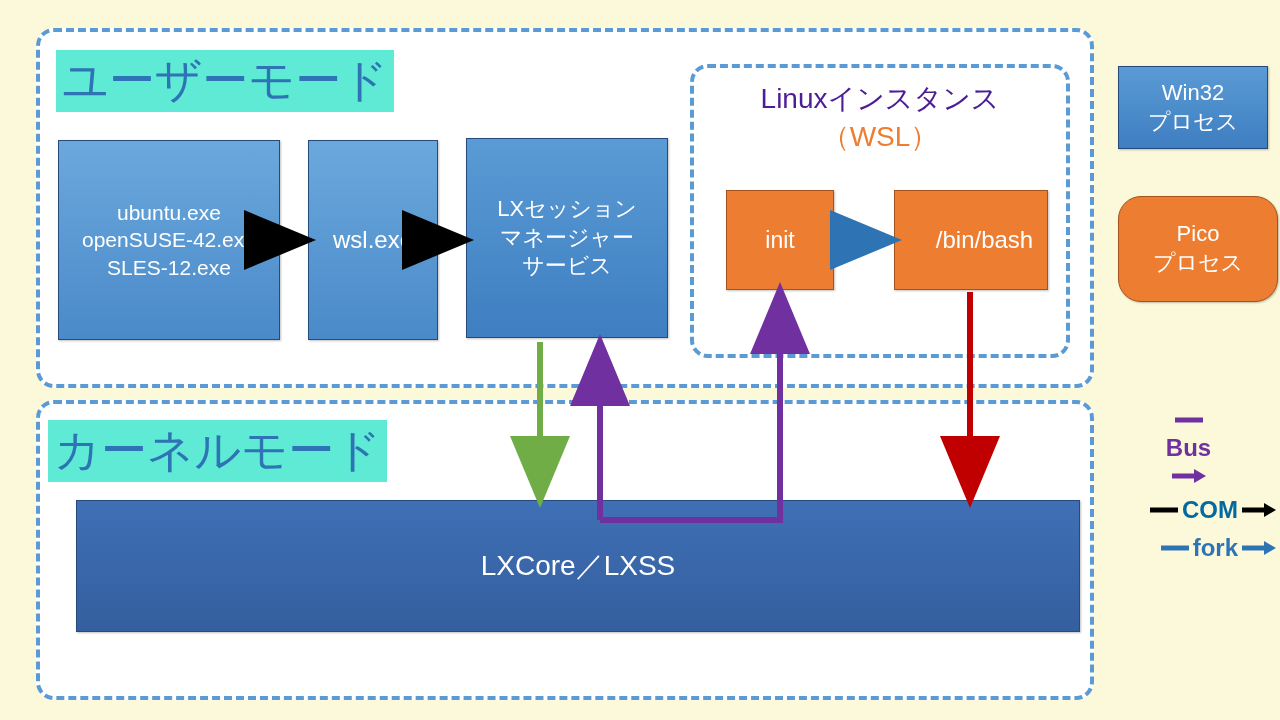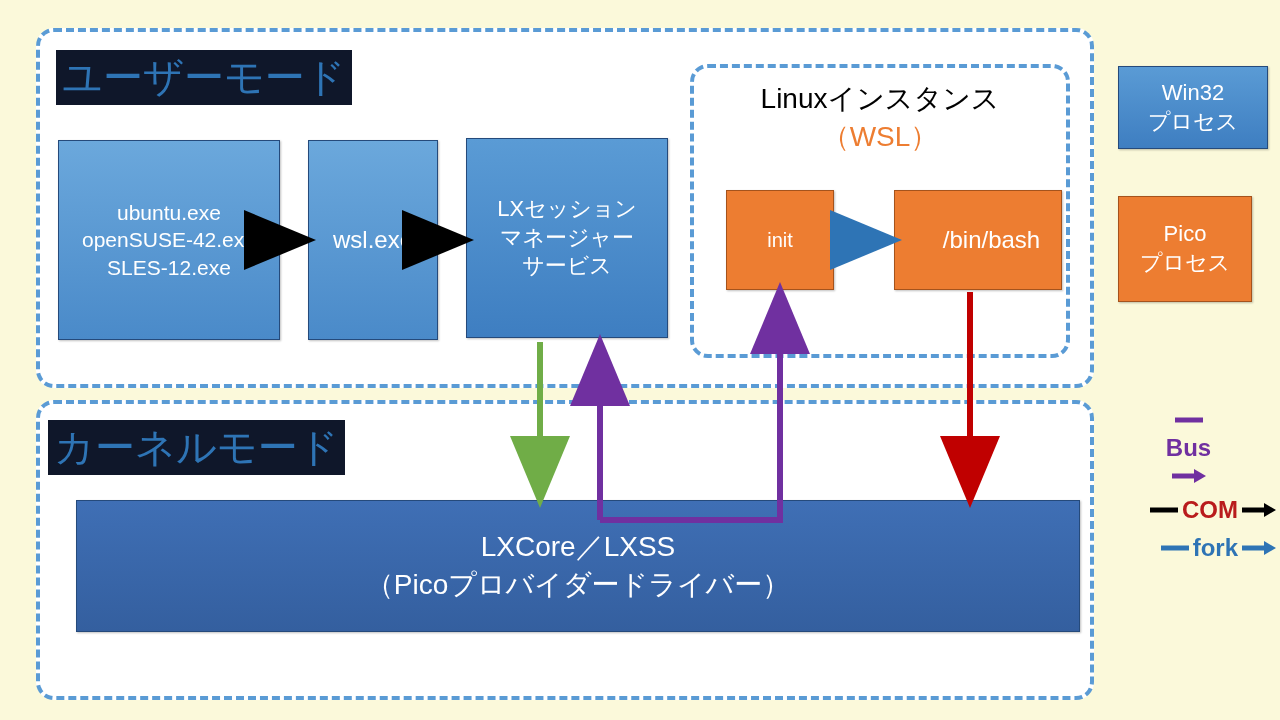--- a/index.html
+++ b/index.html
@@ -13,31 +13,31 @@
   }
   .dashed-box {
     position: absolute;
     border: 4px dashed #5a9bd5;
     border-radius: 18px;
     background: #fff;
   }
   .section-title {
     position: absolute;
     color: #2e74b5;
-    font-size: 40px;
+    font-size: 46px;
     font-weight: 400;
-    background: #0f172a;
+    background: #5eead4;
     padding: 0 6px;
   }
   .linux-title {
     position: absolute;
     text-align: center;
     font-size: 28px;
   }
-  .linux-title .l1 { color: #000000; }
+  .linux-title .l1 { color: #4c1d95; }
   .linux-title .l2 { color: #ed7d31; }
   .box {
     position: absolute;
     display: flex;
     align-items: center;
     justify-content: center;
     text-align: center;
     color: #fff;
     border: 1px solid #254a7b;
     box-shadow: 1px 1px 2px rgba(0,0,0,0.25);
@@ -107,56 +107,55 @@
   <div style="font-size:24px;">wsl.exe</div>
 </div>
 
 <div class="box blue2" style="left:466px; top:138px; width:202px; height:200px;">
   <div class="multiline" style="white-space:pre-line;">LXセッション
 マネージャー
 サービス</div>
 </div>
 
 <div class="box orange" style="left:726px; top:190px; width:108px; height:100px;">
-  <div style="font-size:20px;">init</div>
-</div>
-
-<div class="box orange" style="left:894px; top:190px; width:168px; height:100px;padding-left:27px;">
+  <div style="font-size:23px;">init</div>
+</div>
+
+<div class="box orange" style="left:894px; top:190px; width:154px; height:100px;padding-left:27px;">
   <div style="font-size:24px;">/bin/bash</div>
 </div>
 
 <div class="box blue2" style="left:1118px; top:66px; width:150px; height:83px;">
   <div class="multiline" style="white-space:pre-line;">Win32
 プロセス</div>
 </div>
 
-<div class="box orange" style="left:1118px; top:196px; width:134px; height:106px;">
+<div class="box orange" style="left:1118px; top:196px; width:160px; height:106px;border-radius:23px;">
   <div class="multiline" style="white-space:pre-line;">Pico
 プロセス</div>
 </div>
 
 <div class="box deepblue" style="left:76px; top:500px; width:1004px; height:132px;">
   <div class="kernel-box-text">
     <span>LXCore／LXSS</span><br>
-    <span>（Picoプロバイダードライバー）</span>
   </div>
 </div>
 
 <div class="legend">
   <div class="legend-row" style="color:#7030a0;flex-direction:column;">
     <svg width="28" height="20">
         <line x1="0" y1="10" x2="28" y2="10" stroke="#7030a0" stroke-width="5"></line>
       </svg>
     <span class="legend-label">Bus</span>
     <svg width="34" height="20">
         <line x1="0" y1="10" x2="22" y2="10" stroke="#7030a0" stroke-width="5"></line>
         <polygon points="22,3 34,10 22,17" fill="#7030a0"></polygon>
       </svg>
   </div>
-  <div class="legend-row" style="color:#b91c1c;">
+  <div class="legend-row" style="color:#0369a1;">
     <svg width="28" height="20">
         <line x1="0" y1="10" x2="28" y2="10" stroke="#000" stroke-width="5"></line>
       </svg>
     <span class="legend-label">COM</span>
     <svg width="34" height="20">
         <line x1="0" y1="10" x2="22" y2="10" stroke="#000" stroke-width="5"></line>
         <polygon points="22,3 34,10 22,17" fill="#000"></polygon>
       </svg>
   </div>
   <div class="legend-row" style="color:#2e74b5;">

